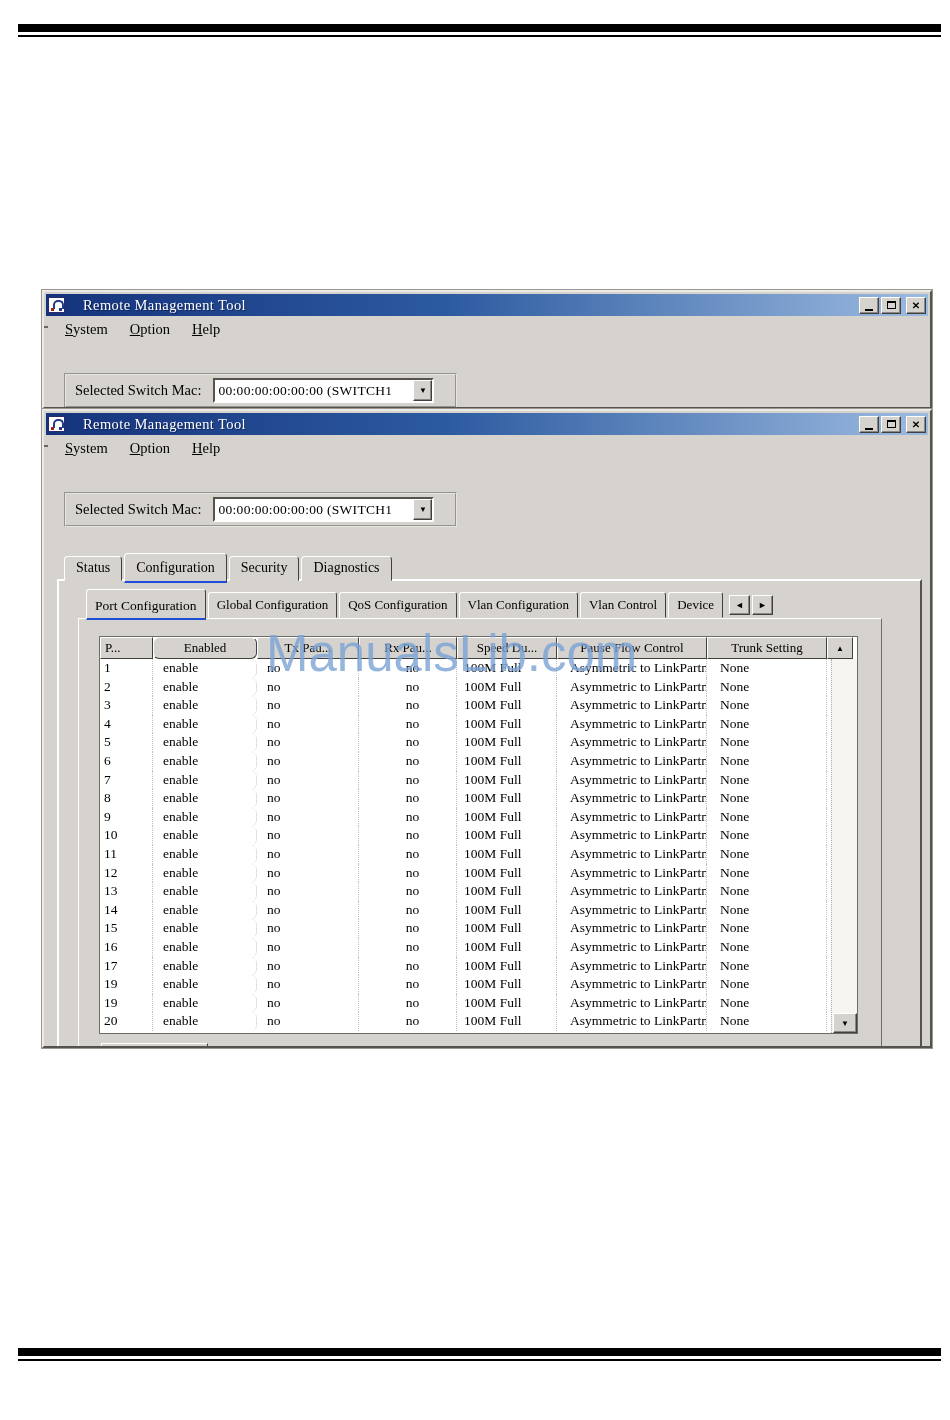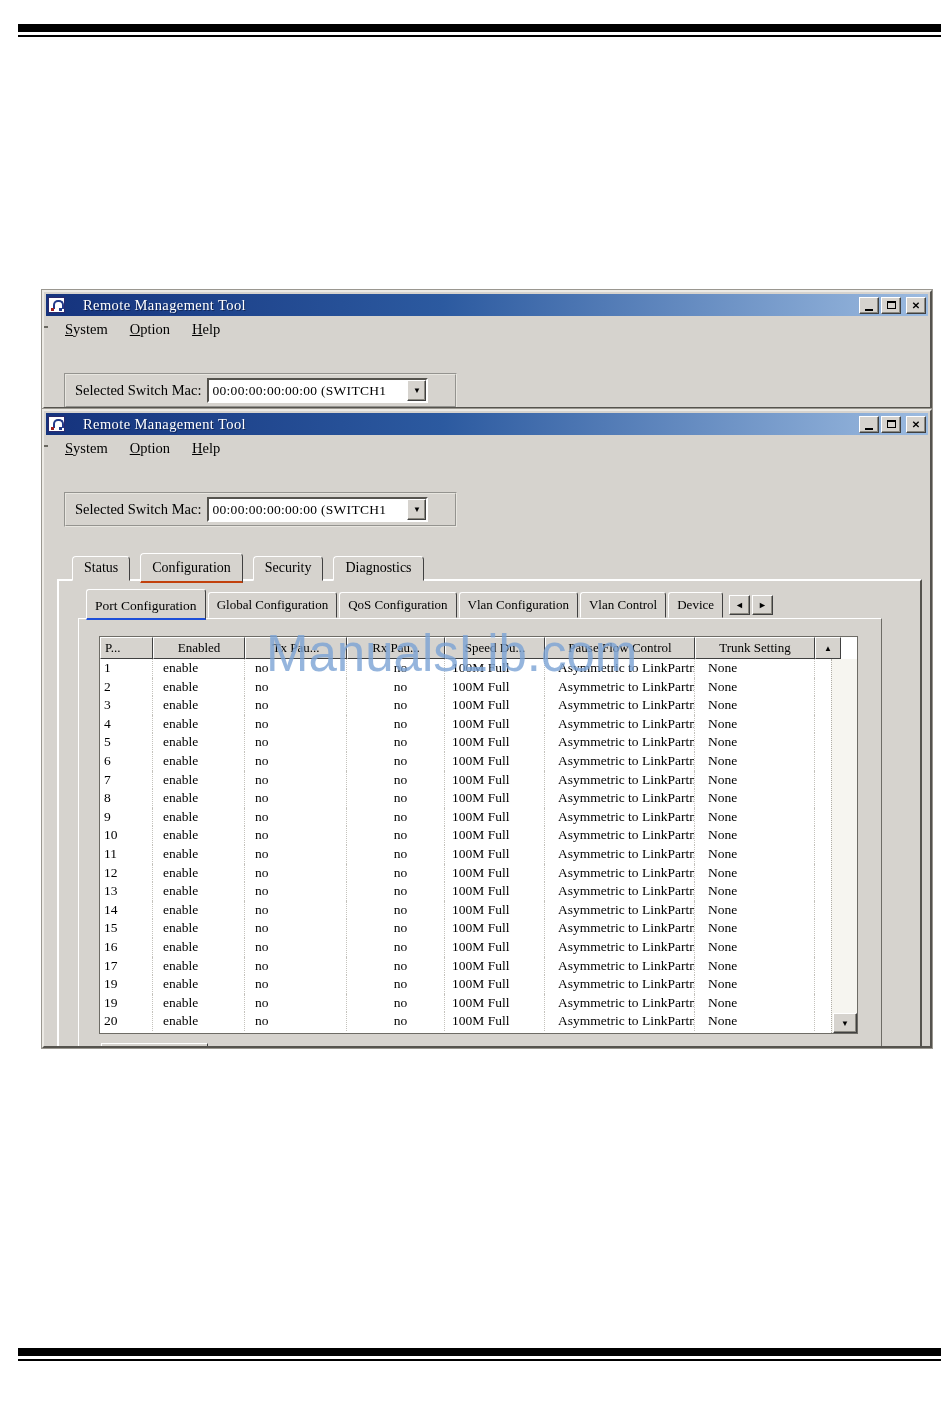--- a/index.html
+++ b/index.html
@@ -41,34 +41,34 @@
   .glyph-min { width: 8px; height: 2px; background: #000; margin-top: 9px; }
   .glyph-max { width: 9px; height: 8px; border: 1px solid #000; border-top-width: 2px; }
 
   .menubar { position: absolute; left: 4px; top: 26px; height: 23px; display: flex; align-items: center; }
   .menu-item { font-size: 14.5px; margin-left: 12px; padding: 1px 5px; white-space: nowrap; }
   .border-notch { position: absolute; left: 0; top: 34px; width: 4px; height: 2px; background: #6a6861; }
 
   .combo-group { position: absolute; left: 20px; top: 81px; width: 393px; height: 35px;
                  border: 2px groove #e8e6e0; display: flex; align-items: center; background: #d6d3ce; }
   .combo-label { font-size: 14.5px; margin-left: 9px; white-space: nowrap; }
-  .combo { position: relative; margin-left: 6px; width: 221px; height: 25px; background: #fff;
+  .combo { position: relative; margin-left: 12px; width: 221px; height: 25px; background: #fff;
            border: 2px solid; border-color: #55534e #ffffff #ffffff #55534e; display: flex; align-items: center; }
   .combo-text { font-size: 13.5px; padding-left: 3px; white-space: nowrap; overflow: hidden; width: 196px; letter-spacing:.3px; }
   .combo-btn { position: absolute; right: 0; top: 0; bottom: 0; width: 19px; background: #d6d3ce;
                border: 1px solid; border-color: #ffffff #404040 #404040 #ffffff;
                box-shadow: inset -1px -1px 0 #8a8880; display: flex; align-items: center;
                justify-content: center; font-size: 8px; color:#000; }
 
   
   .tabs { position: absolute; left: 20px; top: 140px; height: 30px; display: flex; align-items: flex-end; z-index: 4; }
   .tab { height: 25px; background: #d6d3ce; border: 1px solid; border-color: #ffffff #404040 #d6d3ce #ffffff;
-         border-radius: 4px 4px 0 0; font-size: 14px; padding: 3px 11px 0 11px; margin-right: 2px; white-space: nowrap; margin-left: 8px; }
+         border-radius: 4px 4px 0 0; font-size: 14px; padding: 3px 11px 0 11px; margin-right: 2px; white-space: nowrap; }
   .tab.active { height: 30px; padding-top: 6px; margin-bottom: -2px; position: relative; z-index: 5;
-                border-bottom: 2px solid #c2410c; }
+                border-bottom: 2px solid #1d4ed8; }
 
   .pane { position: absolute; left: 13px; top: 168px; width: 865px; height: 600px;
           border: 2px solid; border-color: #ffffff #55534e #55534e #ffffff; background: #d6d3ce; z-index: 3; }
 
   
   .subtabs { position: absolute; left: 42px; top: 176px; height: 31px; display: flex; align-items: flex-end; z-index: 6; }
   .subtab { height: 26px; background: #d6d3ce; border: 1px solid; border-color: #ffffff #404040 #d6d3ce #ffffff;
             border-radius: 3px 3px 0 0; font-size: 13px; padding: 4px 8px 0 8px; margin-right: 2px; white-space: nowrap; }
   .subtab.active { height: 31px; padding-top: 8px; margin-bottom: -2px; position: relative; z-index: 7;
                    border-bottom: 2px solid #1d4ed8; font-size: 13.5px; }
@@ -80,21 +80,21 @@
   .subpane { position: absolute; left: 34px; top: 207px; width: 804px; height: 560px;
              border: 1px solid; border-color: #ffffff #6e6c66 #6e6c66 #ffffff; background: #d6d3ce; z-index: 5; }
 
   
   .ptable { position: absolute; left: 55px; top: 225px; width: 759px; height: 398px;
             background: #fff; border: 1px solid #6e6c66; z-index: 6; overflow: hidden; }
   .thead { display: flex; height: 22px; }
   .th { background: #d6d3ce; border: 1px solid; border-color: #ffffff #404040 #404040 #ffffff;
         font-size: 13px; white-space: nowrap; overflow: hidden; text-align: center; padding-top: 2px; }
   .th.c0 { text-align: left; padding-left: 4px; }
-  .c0 { width: 53px; } .c1 { width: 92px; } .c2 { width: 102px; } .c3 { width: 98px; text-align: center; }
+  .c0 { width: 53px; } .c1 { width: 104px; border-radius: 6px; } .c2 { width: 102px; } .c3 { width: 98px; text-align: center; }
   .c4 { width: 100px; } .c5 { width: 150px; } .c6 { width: 120px; }
   .th.csb { width: 26px; display:flex; align-items:center; justify-content:center; font-size: 8px; padding-top:0; }
   .tbody { height: 372px; overflow: hidden; }
   .tr { display: flex; height: 18.6px; line-height: 18.3px; }
   .td { font-size: 13.5px; white-space: nowrap; overflow: hidden; border-right: 1px dotted #c4c2bc; }
   .td.c0 { padding-left: 4px; }
   .td.c1, .td.c2, .td.c3 { padding-left: 10px; }
   .td.c4 { padding-left: 7px; font-family: Liberation Serif, serif; }
   .td.c5, .td.c6 { padding-left: 13px; }
   .vscroll { position: absolute; right: 0; top: 22px; bottom: 0; width: 26px;

